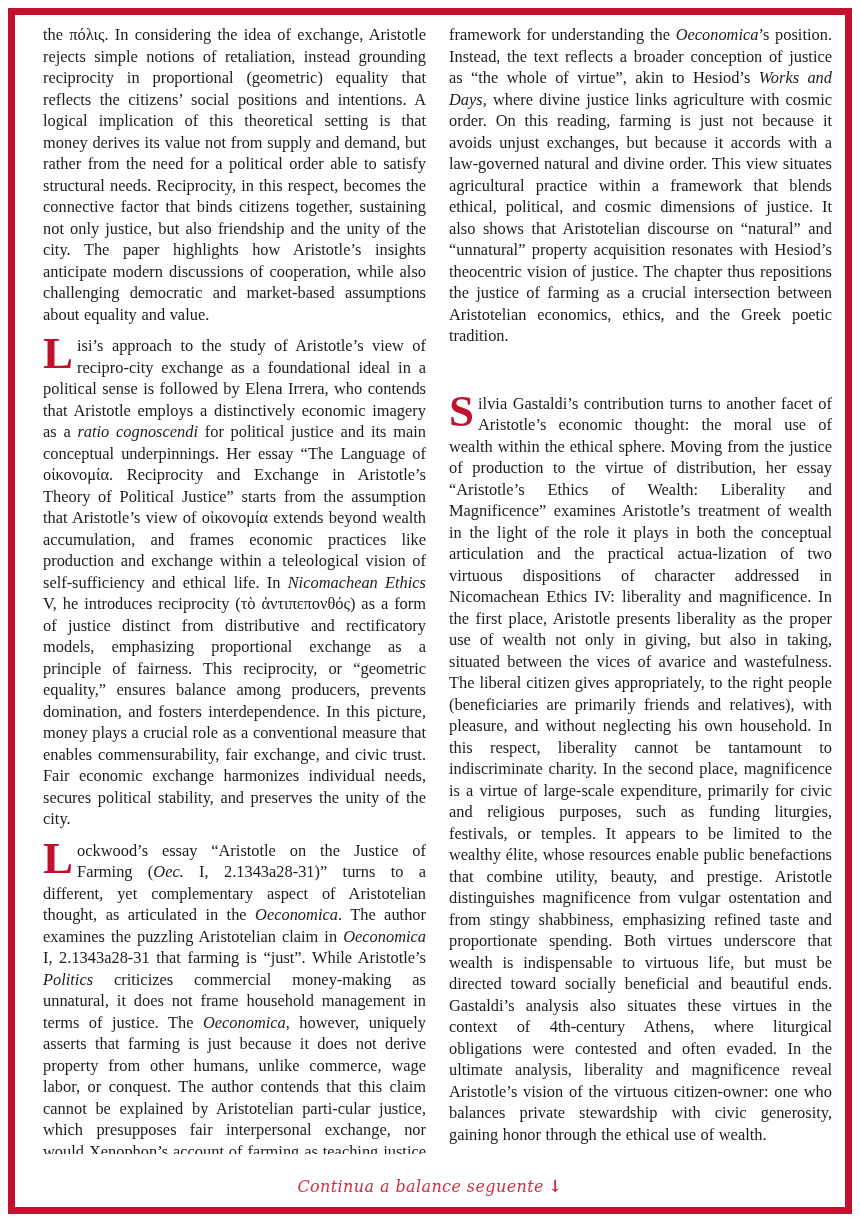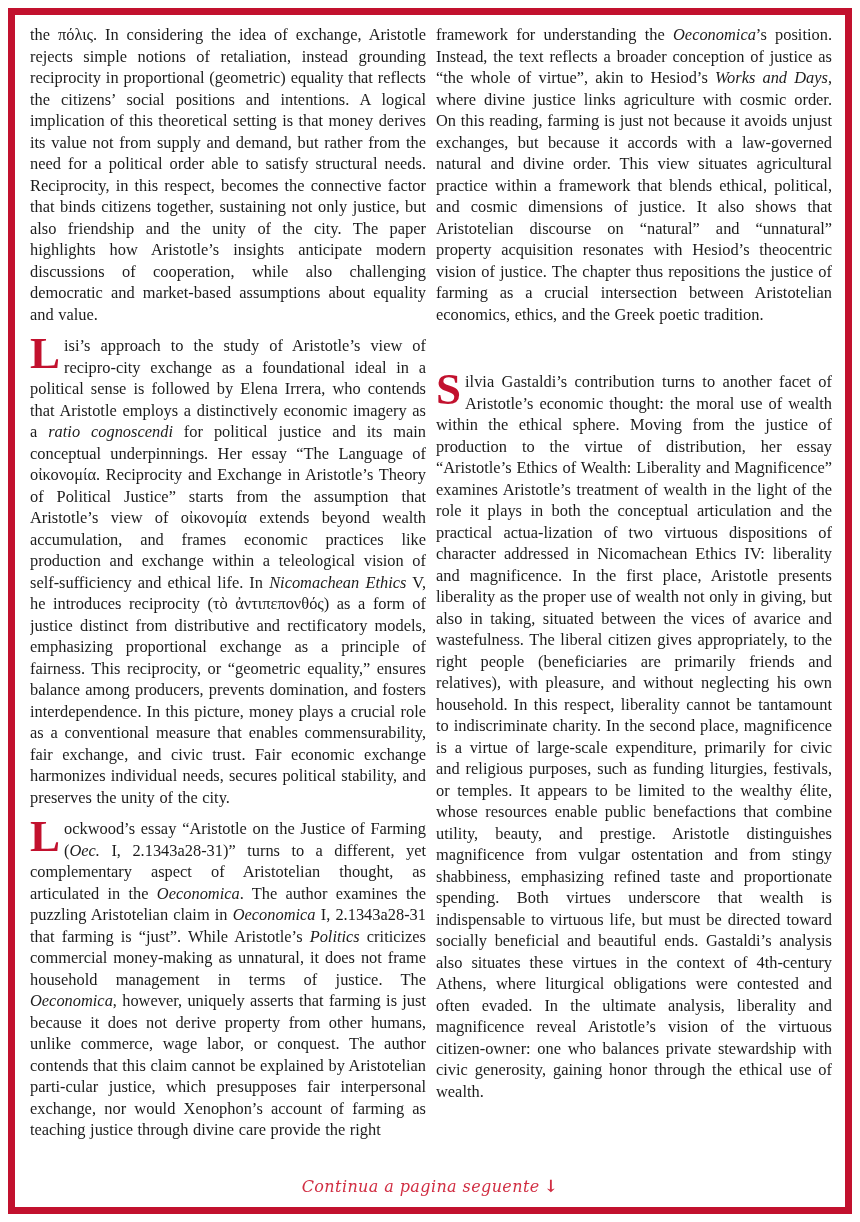--- a/index.html
+++ b/index.html
@@ -23,21 +23,21 @@
     width: 802px;
     display: flex;
     gap: 10px;
   }
   .column {
     width: 396px;
     height: 1130px;
     overflow: hidden;
   }
   .column p {
-    margin: 0 0 10px 0;
+    margin: 0 0 10px 13px;
     font-size: 16.4px;
     line-height: 21.5px;
     text-align: justify;
     color: #1c1c1c;
     word-spacing: 0.5px;
   }
   #col-right p.extra-gap { margin-top: 46px; }
   .dropcap {
     float: left;
     color: #C2112E;
@@ -75,15 +75,15 @@
         <p style="color: rgb(28, 28, 28);"><span>the πόλις. In considering the idea of exchange, Aristotle rejects simple notions of retaliation, instead grounding reciprocity in proportional (geometric) equality that reflects the citizens’ social positions and intentions. A logical implication of this theoretical setting is that money derives its value not from supply and demand, but rather from the need for a political order able to satisfy structural needs. Reciprocity, in this respect, becomes the connective factor that binds citizens together, sustaining not only justice, but also friendship and the unity of the city. The paper highlights how Aristotle’s insights anticipate modern discussions of cooperation, while also challenging democratic and market-based assumptions about equality and value.</span></p>
         <p style="color: rgb(28, 28, 28);"><span class="dropcap" style="color: rgb(194, 17, 46);">L</span><span>isi’s approach to the study of Aristotle’s view of recipro-city exchange as a foundational ideal in a political sense is followed by Elena Irrera, who contends that Aristotle employs a distinctively economic imagery as a </span><i>ratio cognoscendi</i><span> for political justice and its main conceptual underpinnings. Her essay “The Language of οἰκονομία. Reciprocity and Exchange in Aristotle’s Theory of Political Justice” starts from the assumption that Aristotle’s view of οἰκονομία extends beyond wealth accumulation, and frames economic practices like production and exchange within a teleological vision of self-sufficiency and ethical life. In </span><i>Nicomachean Ethics</i><span> V, he introduces reciprocity (τὸ ἀντιπεπονθός) as a form of justice distinct from distributive and rectificatory models, emphasizing proportional exchange as a principle of fairness. This reciprocity, or “geometric equality,” ensures balance among producers, prevents domination, and fosters interdependence. In this picture, money plays a crucial role as a conventional measure that enables commensurability, fair exchange, and civic trust. Fair economic exchange harmonizes individual needs, secures political stability, and preserves the unity of the city.</span></p>
         <p style="color: rgb(28, 28, 28);"><span class="dropcap" style="color: rgb(194, 17, 46);">L</span><span>ockwood’s essay “Aristotle on the Justice of Farming (</span><i>Oec.</i><span> I, 2.1343a28-31)” turns to a different, yet complementary aspect of Aristotelian thought, as articulated in the </span><i>Oeconomica</i><span>. The author examines the puzzling Aristotelian claim in </span><i>Oeconomica</i><span> I, 2.1343a28-31 that farming is “just”. While Aristotle’s </span><i>Politics</i><span> criticizes commercial money-making as unnatural, it does not frame household management in terms of justice. The </span><i>Oeconomica</i><span>, however, uniquely asserts that farming is just because it does not derive property from other humans, unlike commerce, wage labor, or conquest. The author contends that this claim cannot be explained by Aristotelian parti-cular justice, which presupposes fair interpersonal exchange, nor would Xenophon’s account of farming as teaching justice through divine care provide the right</span></p>
       </div>
     <div class="column" id="col-right">
         <p style="color: rgb(28, 28, 28);"><span>framework for understanding the </span><i>Oeconomica</i><span>’s position. Instead, the text reflects a broader conception of justice as “the whole of virtue”, akin to Hesiod’s </span><i>Works and Days</i><span>, where divine justice links agriculture with cosmic order. On this reading, farming is just not because it avoids unjust exchanges, but because it accords with a law-governed natural and divine order. This view situates agricultural practice within a framework that blends ethical, political, and cosmic dimensions of justice. It also shows that Aristotelian discourse on “natural” and “unnatural” property acquisition resonates with Hesiod’s theocentric vision of justice. The chapter thus repositions the justice of farming as a crucial intersection between Aristotelian economics, ethics, and the Greek poetic tradition.</span></p>
         <p class="extra-gap" style="color: rgb(28, 28, 28);"><span class="dropcap" style="color: rgb(194, 17, 46);">S</span><span>ilvia Gastaldi’s contribution turns to another facet of Aristotle’s economic thought: the moral use of wealth within the ethical sphere. Moving from the justice of production to the virtue of distribution, her essay “Aristotle’s Ethics of Wealth: Liberality and Magnificence” examines Aristotle’s treatment of wealth in the light of the role it plays in both the conceptual articulation and the practical actua-lization of two virtuous dispositions of character addressed in Nicomachean Ethics IV: liberality and magnificence. In the first place, Aristotle presents liberality as the proper use of wealth not only in giving, but also in taking, situated between the vices of avarice and wastefulness. The liberal citizen gives appropriately, to the right people (beneficiaries are primarily friends and relatives), with pleasure, and without neglecting his own household. In this respect, liberality cannot be tantamount to indiscriminate charity. In the second place, magnificence is a virtue of large-scale expenditure, primarily for civic and religious purposes, such as funding liturgies, festivals, or temples. It appears to be limited to the wealthy élite, whose resources enable public benefactions that combine utility, beauty, and prestige. Aristotle distinguishes magnificence from vulgar ostentation and from stingy shabbiness, emphasizing refined taste and proportionate spending. Both virtues underscore that wealth is indispensable to virtuous life, but must be directed toward socially beneficial and beautiful ends. Gastaldi’s analysis also situates these virtues in the context of 4th-century Athens, where liturgical obligations were contested and often evaded. In the ultimate analysis, liberality and magnificence reveal Aristotle’s vision of the virtuous citizen-owner: one who balances private stewardship with civic generosity, gaining honor through the ethical use of wealth.</span></p>
       </div>
   </div>
   <div class="footer" style="color: rgb(209, 46, 67);">
-    <span>Continua a pagina seguente</span><span class="arrow">↓</span>
+    <span>Continua a balance seguente</span><span class="arrow">↓</span>
   </div>
 </div>
 
 </body></html>

